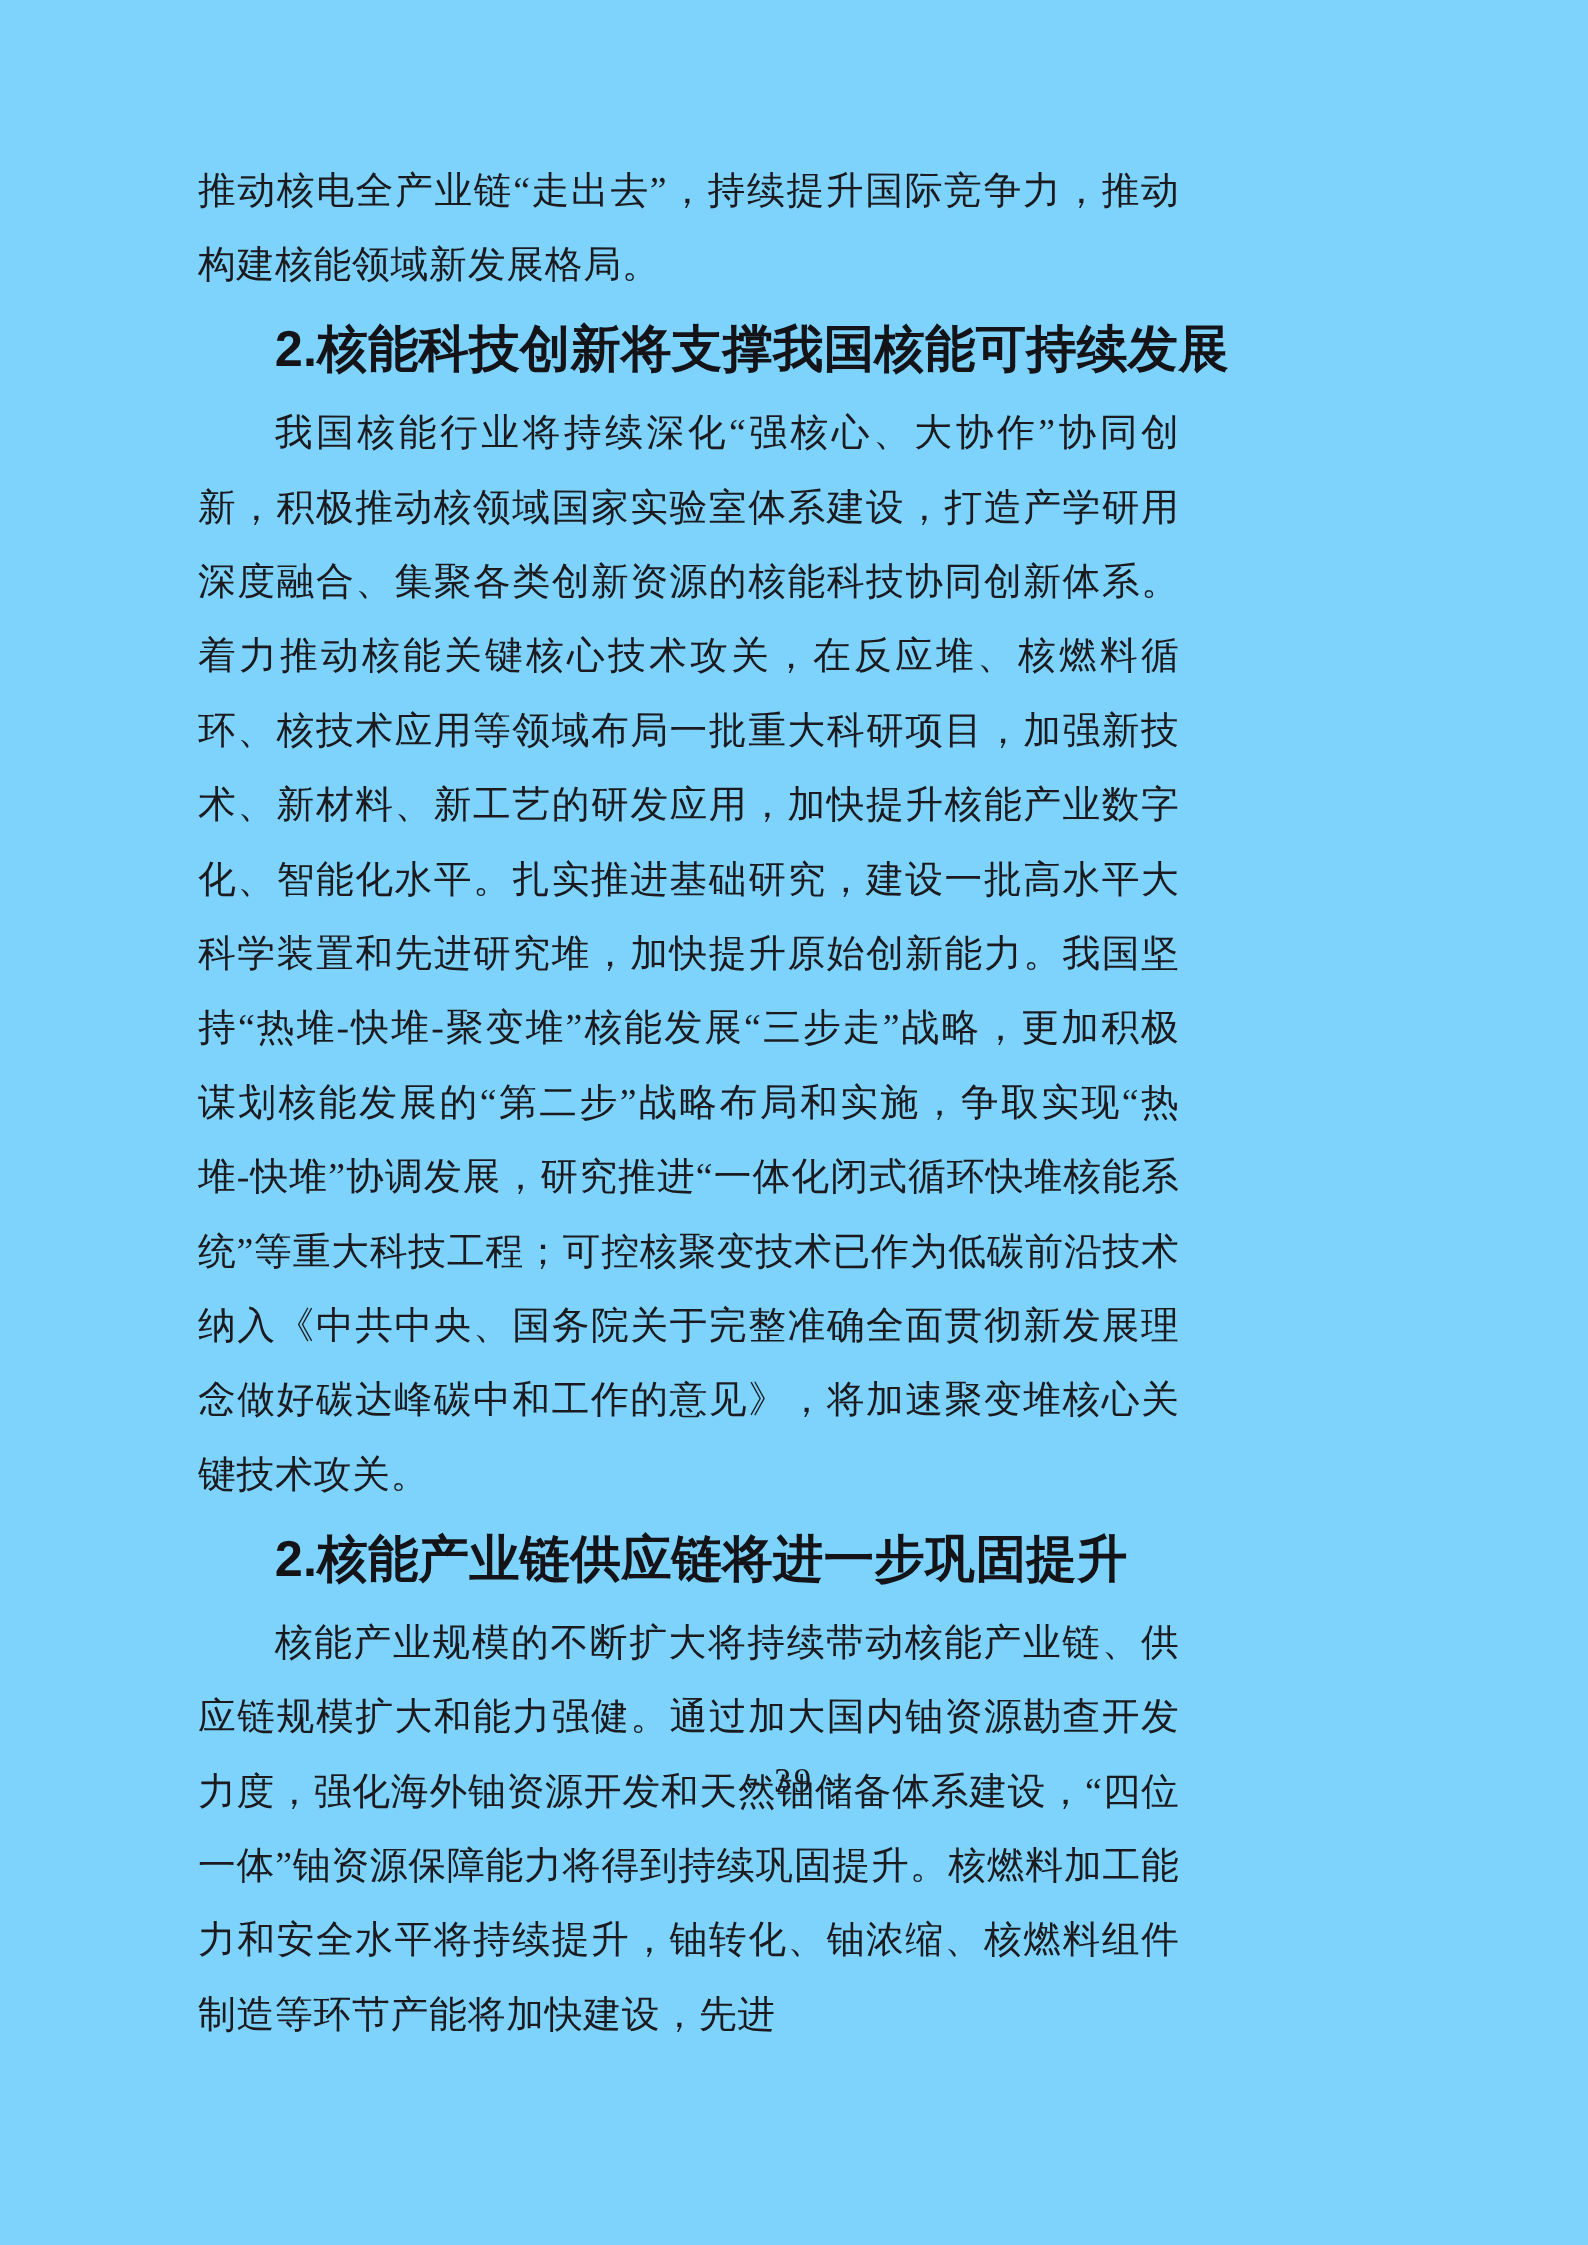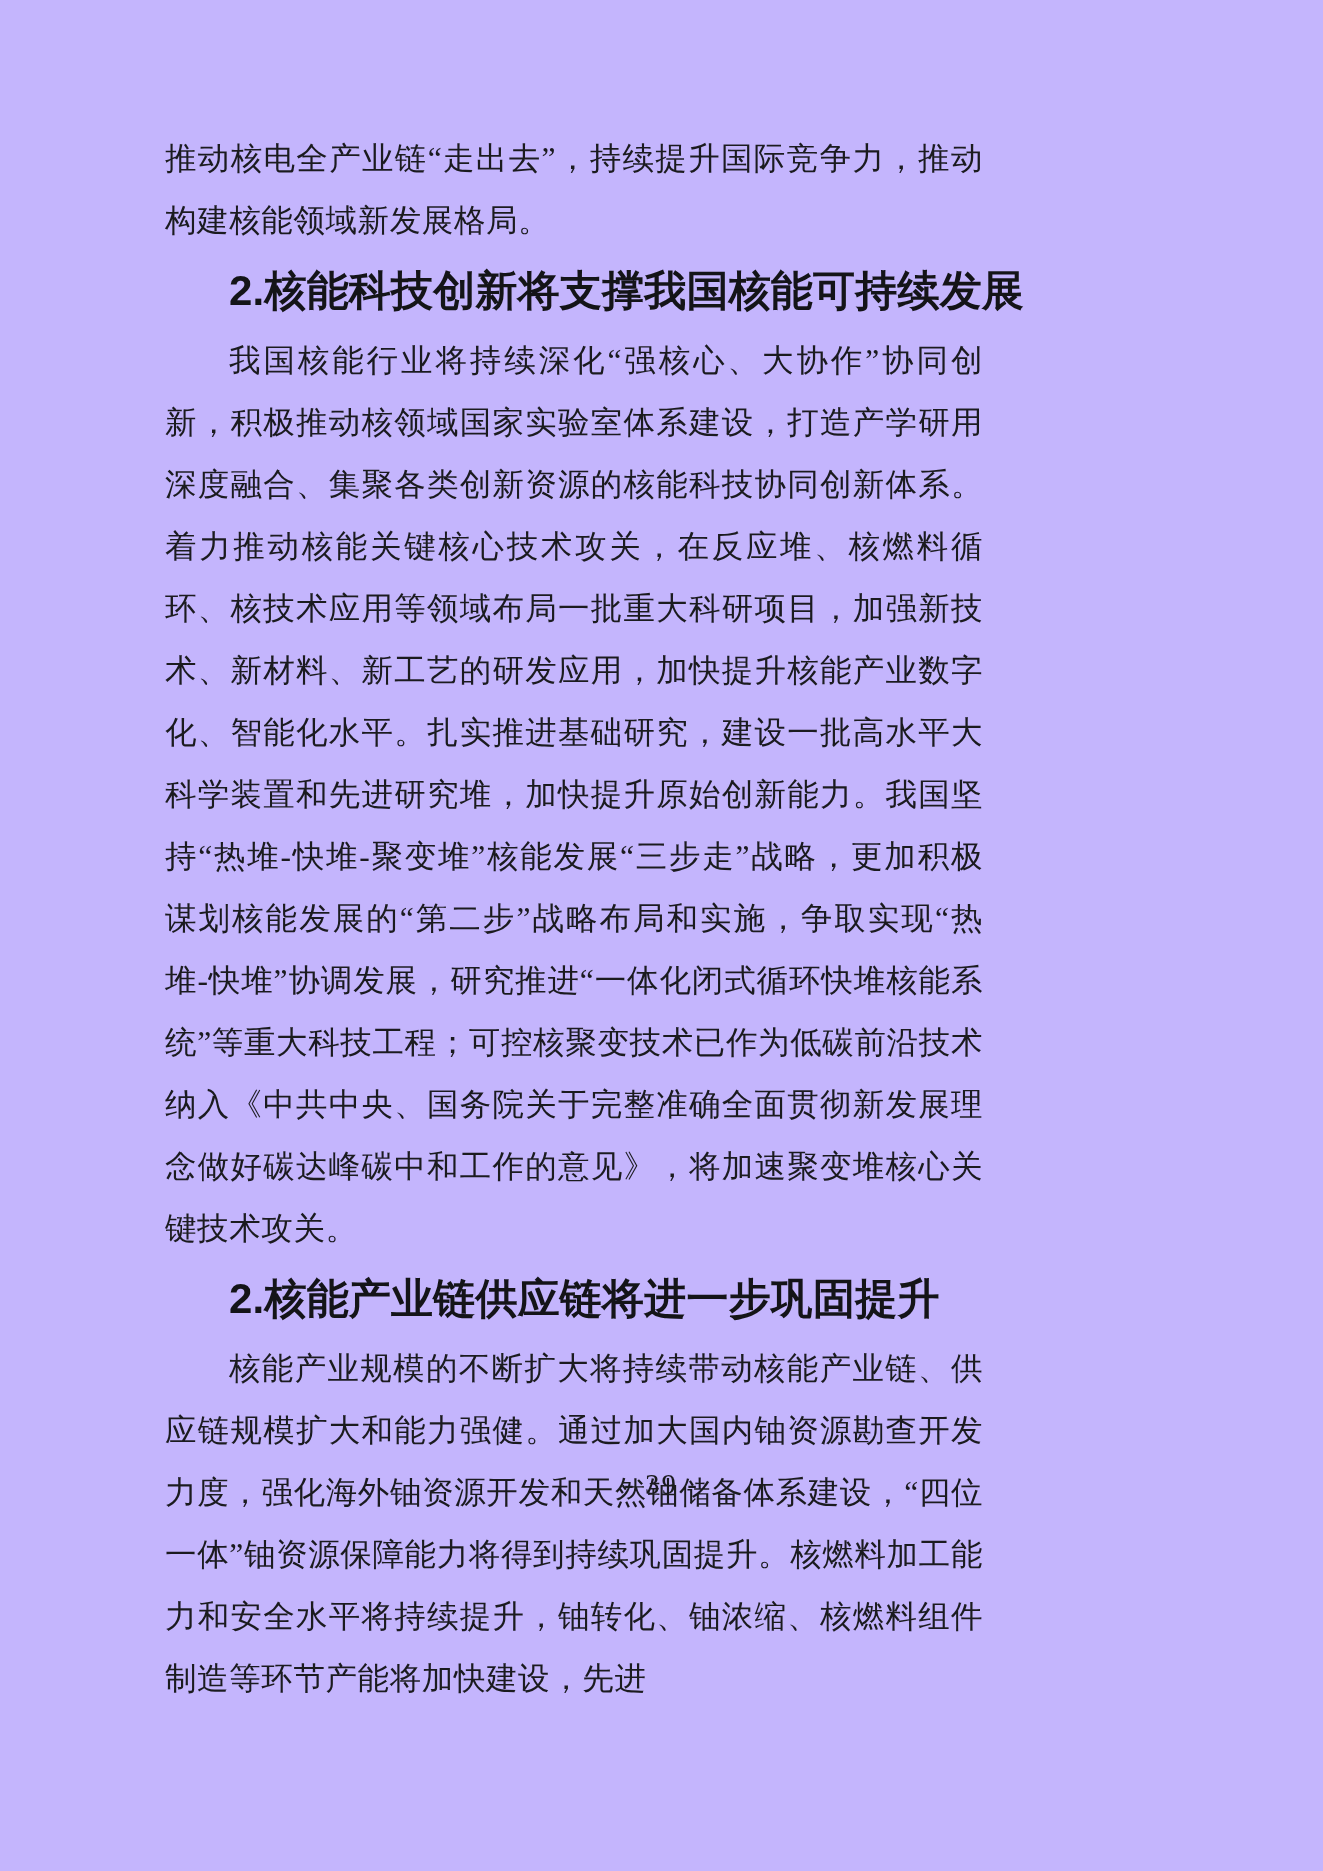--- a/index.html
+++ b/index.html
@@ -9,21 +9,21 @@
     background: #ffffff;
   }
   body {
     font-family: "Liberation Serif", "DejaVu Serif", serif;
   }
 
   .page {
     position: relative;
     width: 1323px;
     height: 1871px;
-    background: #c4b5fd;
+    background: #7dd3fc;
     margin: 0 auto;
     overflow: hidden;
     box-sizing: border-box;
   }
 
   .content {
     position: absolute;
     left: 165px;
     top: 128px;
     width: 818px;

